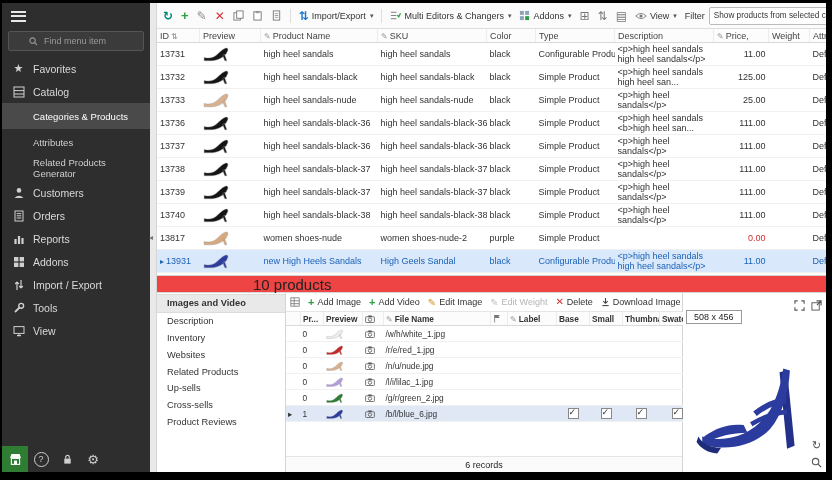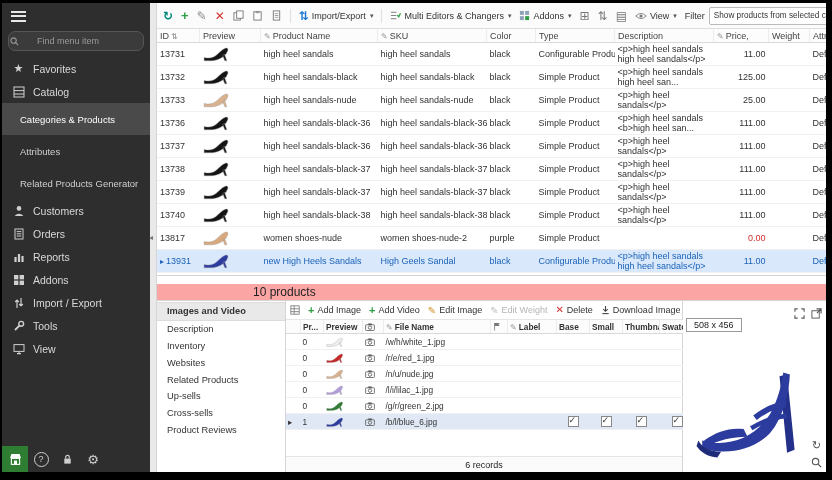--- a/index.html
+++ b/index.html
@@ -5,27 +5,27 @@
   html,body{margin:0;padding:0;background:#111;}
   .app{position:relative;width:832px;height:480px;background:#000;overflow:hidden;
        font-family:"Liberation Sans","DejaVu Sans",sans-serif;-webkit-font-smoothing:antialiased;}
   .frame{position:absolute;left:2px;top:3px;width:824px;height:469px;display:flex;background:#fff;}
 
   
   .sidebar{width:148px;flex:none;background:#2e2e2e;color:#d9d9d9;display:flex;flex-direction:column;position:relative;}
   .hamburger{height:26px;display:flex;align-items:center;padding-left:9px;cursor:pointer;}
   .hamburger .bars{display:inline-block;}
   .hamburger .bars i{display:block;width:15px;height:2px;background:#e8e8e8;margin:2.5px 0;}
-  .search{margin:2px 6px 6px 6px;background:#3b3b3b;border:1px solid #555;border-radius:7px;
-          display:flex;align-items:center;height:18px;padding:0 1px;gap:16px;}
+  .search{margin:2px 6px 6px 6px;background:#3b3b3b;border:1px solid #555;border-radius:2px;
+          display:flex;align-items:center;height:18px;padding:0 20px;gap:4px;}
   .search input{flex:1;background:transparent;border:none;outline:none;color:#ddd;font-size:9px;min-width:0;
                 font-family:"Liberation Sans","DejaVu Sans",sans-serif;}
   .search input::placeholder{color:#9a9a9a;}
   .side-item{height:23px;display:flex;align-items:center;gap:8px;padding-left:10px;font-size:10.5px;cursor:pointer;}
-  .side-item.sub{height:32px;padding-left:18px;font-size:9.5px;color:#cfcfcf;}
+  .side-item.sub{height:26px;padding-left:31px;font-size:9.5px;color:#cfcfcf;}
   .side-item.sel{background:#4a4a4a;color:#fff;}
   .sic{width:13px;height:13px;display:inline-flex;align-items:center;justify-content:center;flex:none;}
   .sic .ch{color:#cfcfcf;font-size:11px;line-height:1;}
   .sidebar-bottom{position:absolute;left:0;bottom:0;right:0;height:26px;display:flex;align-items:center;}
   .sb-ico{width:26px;height:26px;display:flex;align-items:center;justify-content:center;cursor:pointer;color:#cfcfcf;}
   .sb-ico.store{background:#2e7d32;}
   .qmark{width:13px;height:13px;border:1px solid #cfcfcf;border-radius:50%;font-size:9px;display:flex;align-items:center;justify-content:center;}
   .gearch{font-size:13px;color:#cfcfcf;line-height:1;}
 
   .splitter{width:6px;flex:none;background:#e9e9e9;border-right:1px solid #d5d5d5;position:relative;cursor:col-resize;}
@@ -57,22 +57,22 @@
   table.grid tr.sel td{background:#d9e8fb;color:#1b62b8;}
   .pen{color:#999;font-size:8px;margin-right:2px;}
   .sorti{color:#888;font-size:8px;margin-left:2px;}
   .c-id{color:#333;}
   .exp{color:#444;margin-right:2px;font-size:8px;}
   tr.sel .exp{color:#1b62b8;}
   .c-price{text-align:right;}
   .c-price.red{color:#d32f2f;}
   .c-desc .clamp{white-space:normal;line-height:10px;max-height:20px;overflow:hidden;}
 
-  .grid-status{height:16px;flex:none;display:flex;align-items:center;padding-left:96px;font-size:12px;color:#222;
-               border-bottom:1px solid #d5d5d5;background:#fca5a5;margin-top:8px;}
+  .grid-status{height:16px;flex:none;display:flex;align-items:center;padding-left:96px;font-size:15px;color:#222;
+               border-bottom:1px solid #d5d5d5;background:#ef4444;}
 
   
   .bottom{flex:1;display:flex;min-height:0;}
   .tabs{width:128px;flex:none;border-right:1px solid #d5d5d5;background:#fff;padding-top:1px;}
   .tab{height:16.8px;display:flex;align-items:center;padding-left:10px;font-size:9.3px;color:#333;cursor:pointer;}
   .tab.sel{background:#e9e9e9;font-weight:bold;border-top:1px solid #dcdcdc;border-bottom:1px solid #dcdcdc;text-align:center;}
 
   .images-panel{flex:1;display:flex;flex-direction:column;min-width:0;border-right:1px solid #d5d5d5;}
   .images-toolbar{height:18px;flex:none;display:flex;align-items:center;gap:8px;padding:0 4px;font-size:9px;
                   color:#333;border-bottom:1px solid #e5e5e5;white-space:nowrap;overflow:hidden;}

